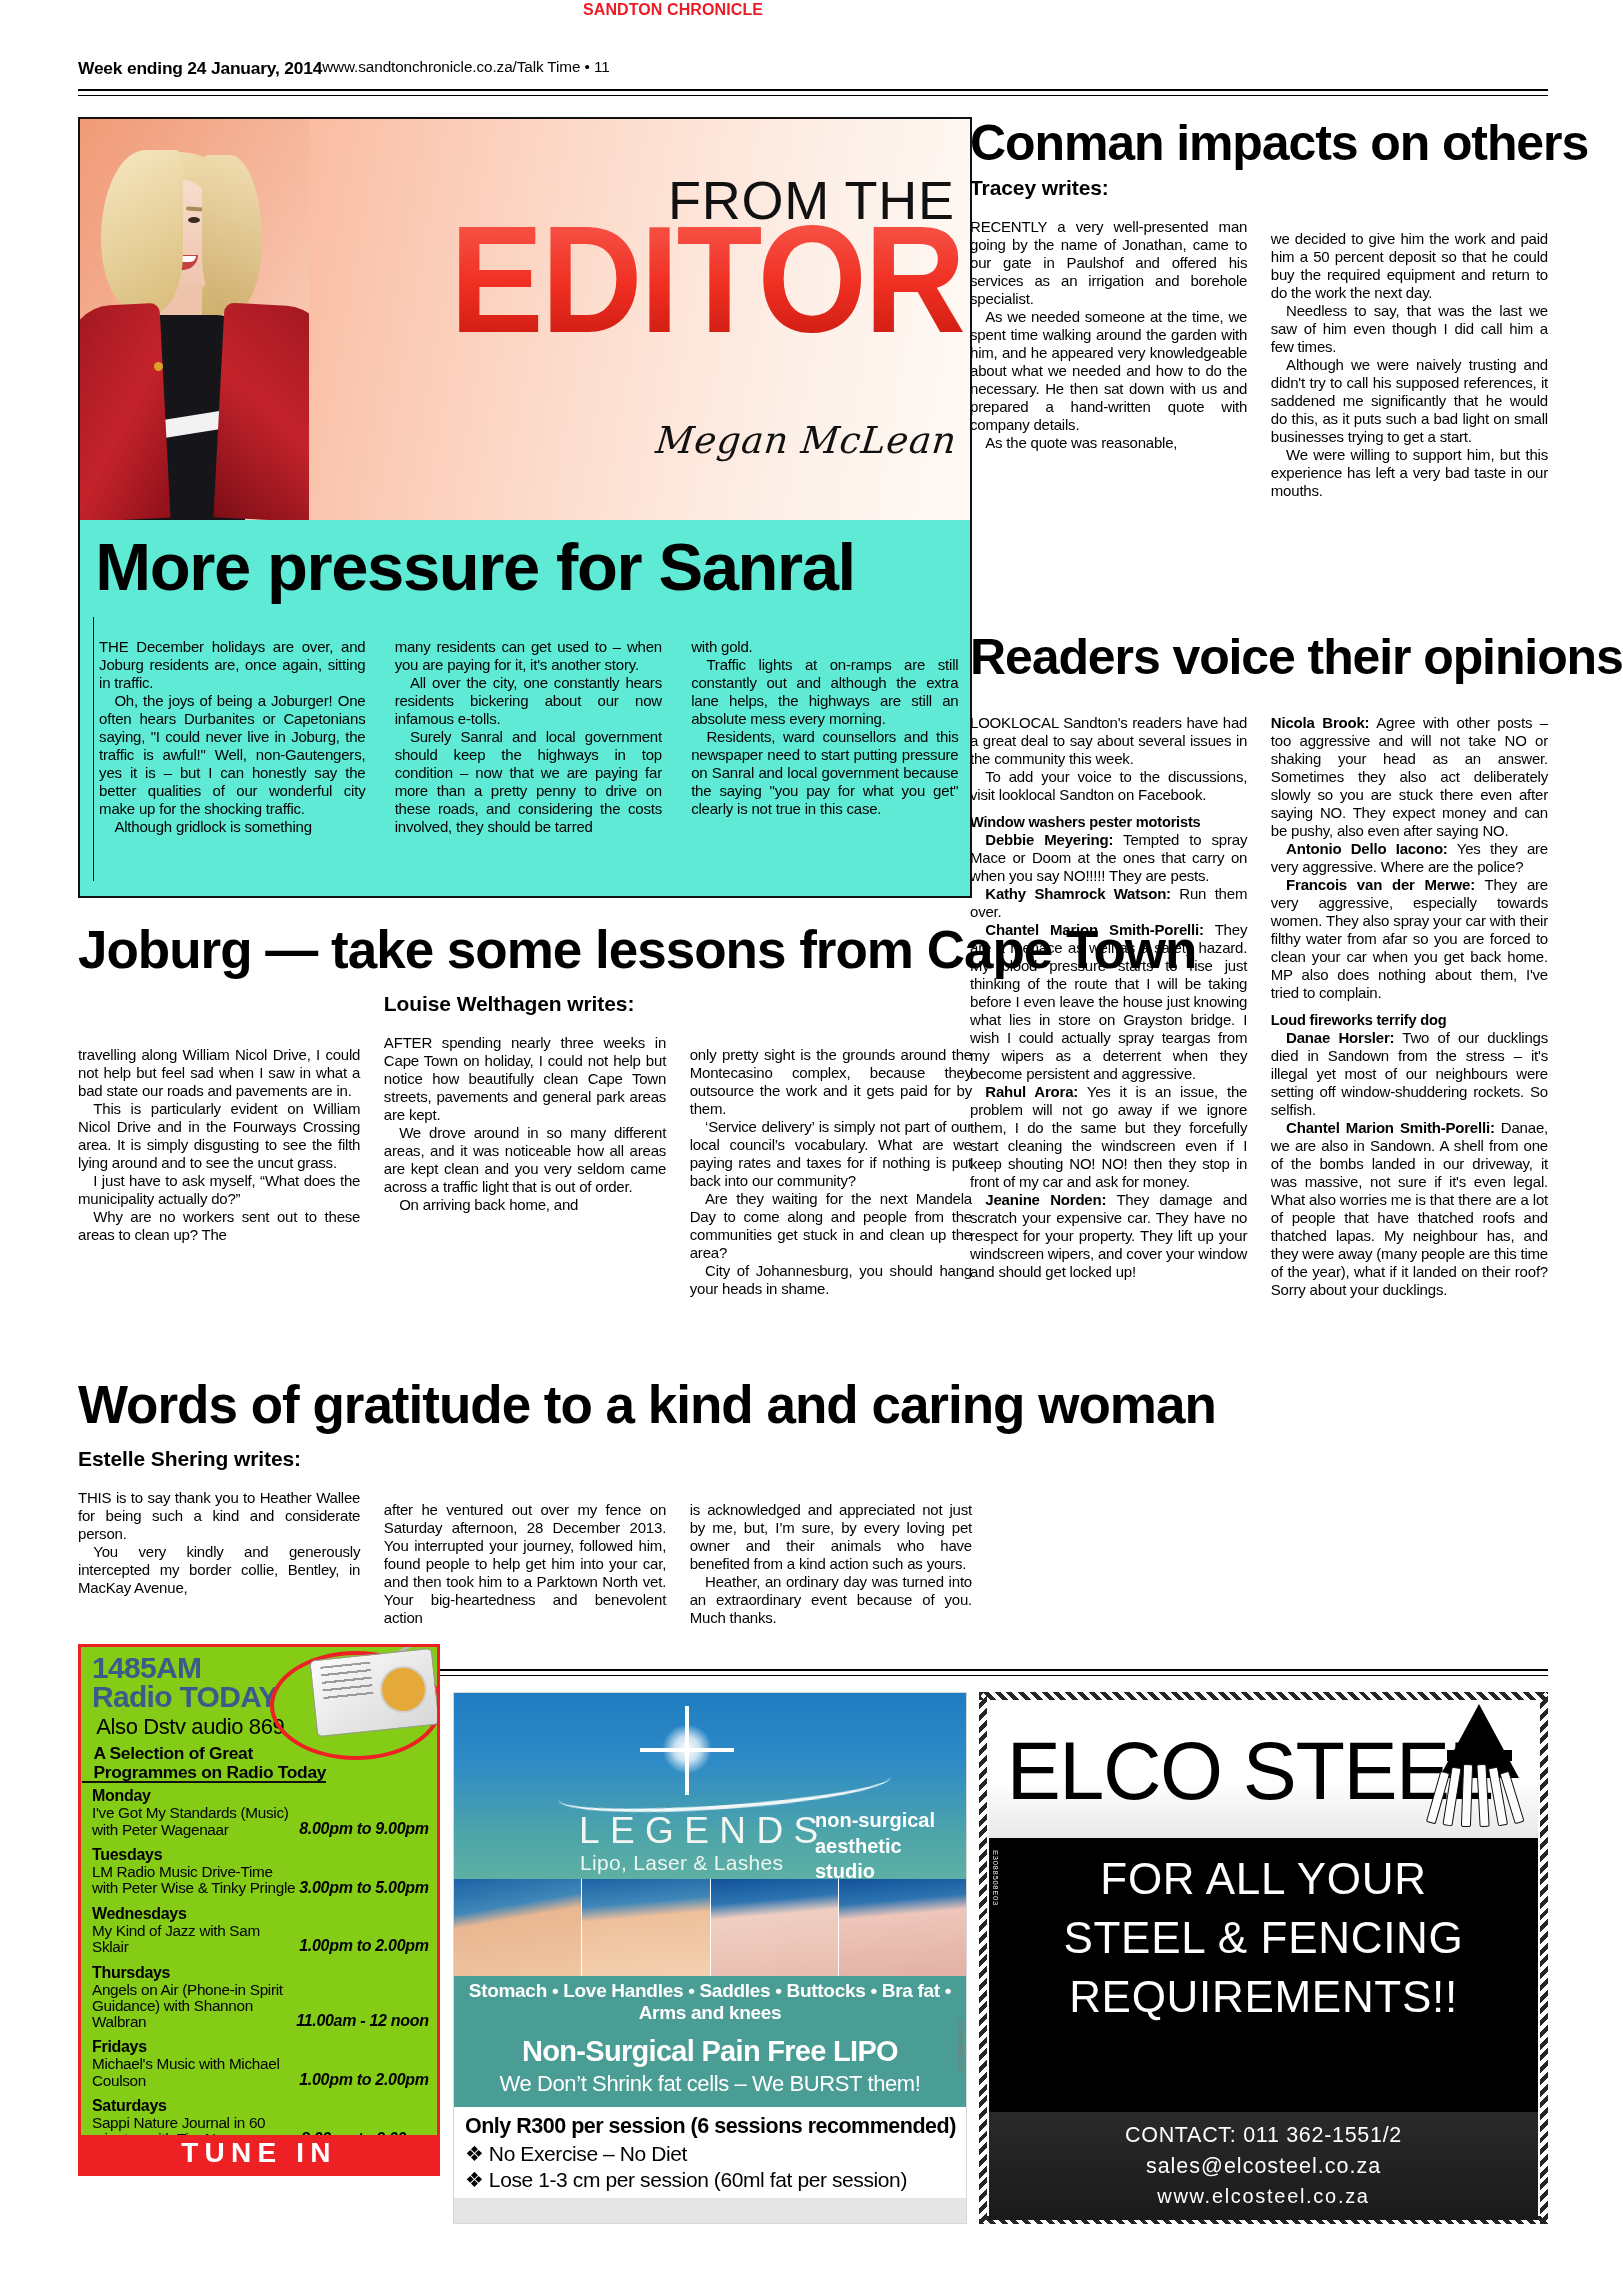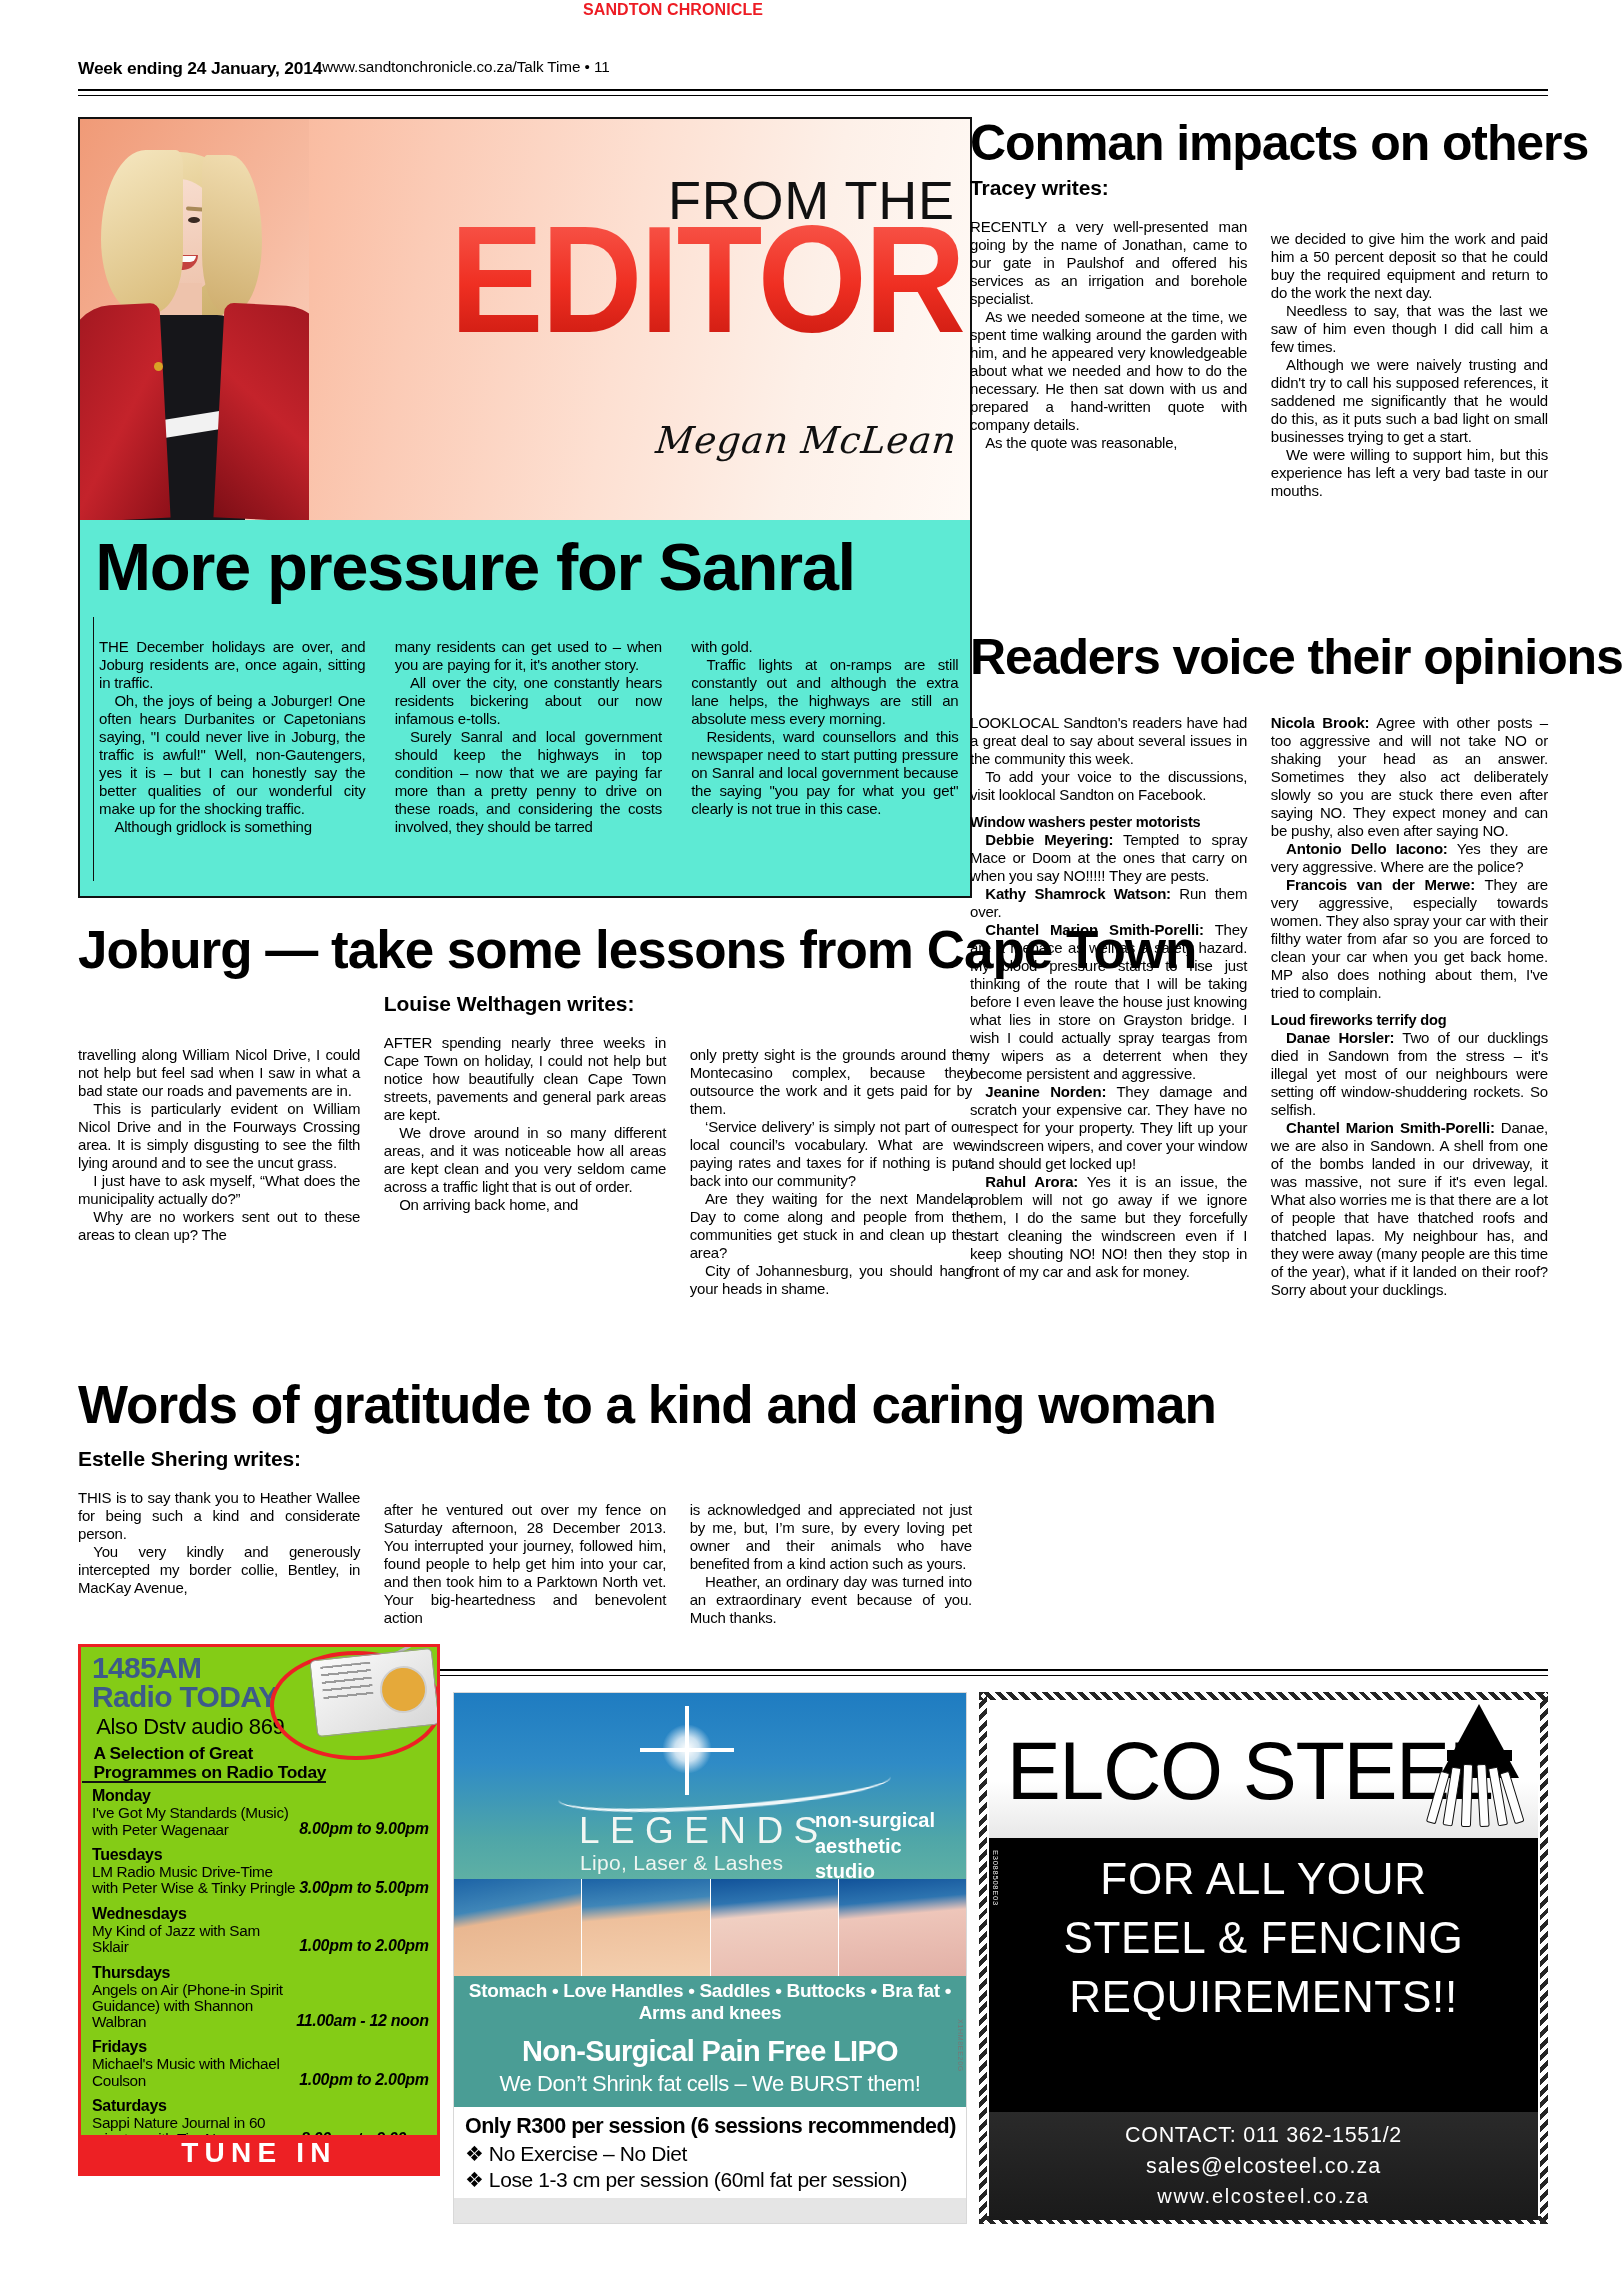--- a/index.html
+++ b/index.html
@@ -314,22 +314,22 @@
   <div class="art-readers">
     <div class="h-big headline" style="font-size:50px">Readers voice their opinions</div>
     <div class="two-col">
       <div class="body-col">
         <p class="first">LOOKLOCAL Sandton's readers have had a great deal to say about several issues in the community this week.</p>
         <p>To add your voice to the discussions, visit looklocal Sandton on Facebook.</p>
         <div class="subhead">Window washers pester motorists</div>
         <p><span class="nm">Debbie Meyering:</span><span> Tempted to spray Mace or Doom at the ones that carry on when you say NO!!!!! They are pests.</span></p>
         <p><span class="nm">Kathy Shamrock Watson:</span><span> Run them over.</span></p>
         <p><span class="nm">Chantel Marion Smith-Porelli:</span><span> They are a menace as well as a safety hazard. My blood pressure starts to rise just thinking of the route that I will be taking before I even leave the house just knowing what lies in store on Grayston bridge. I wish I could actually spray teargas from my wipers as a deterrent when they become persistent and aggressive.</span></p>
+        <p><span class="nm">Rahul Arora:</span><span> Yes it is an issue, the problem will not go away if we ignore them, I do the same but they forcefully start cleaning the windscreen even if I keep shouting NO! NO! then they stop in front of my car and ask for money.</span></p>
         <p><span class="nm">Jeanine Norden:</span><span> They damage and scratch your expensive car. They have no respect for your property. They lift up your windscreen wipers, and cover your window and should get locked up!</span></p>
-        <p><span class="nm">Rahul Arora:</span><span> Yes it is an issue, the problem will not go away if we ignore them, I do the same but they forcefully start cleaning the windscreen even if I keep shouting NO! NO! then they stop in front of my car and ask for money.</span></p>
       </div>
       <div class="body-col">
         <p class="first"><span class="nm">Nicola Brook:</span><span> Agree with other posts – too aggressive and will not take NO or shaking your head as an answer. Sometimes they also act deliberately slowly so you are stuck there even after saying NO. They expect money and can be pushy, also even after saying NO.</span></p>
         <p><span class="nm">Antonio Dello Iacono:</span><span> Yes they are very aggressive. Where are the police?</span></p>
         <p><span class="nm">Francois van der Merwe:</span><span> They are very aggressive, especially towards women. They also spray your car with their filthy water from afar so you are forced to clean your car when you get back home. MP also does nothing about them, I've tried to complain.</span></p>
         <div class="subhead">Loud fireworks terrify dog</div>
         <p><span class="nm">Danae Horsler:</span><span> Two of our ducklings died in Sandown from the stress – it's illegal yet most of our neighbours were setting off window-shuddering rockets. So selfish.</span></p>
         <p><span class="nm">Chantel Marion Smith-Porelli:</span><span> Danae, we are also in Sandown. A shell from one of the bombs landed in our driveway, it was massive, not sure if it's even legal. What also worries me is that there are a lot of people that have thatched roofs and thatched lapas. My neighbour has, and they were away (many people are this time of the year), what if it landed on their roof? Sorry about your ducklings.</span></p>
       </div>
     </div>

